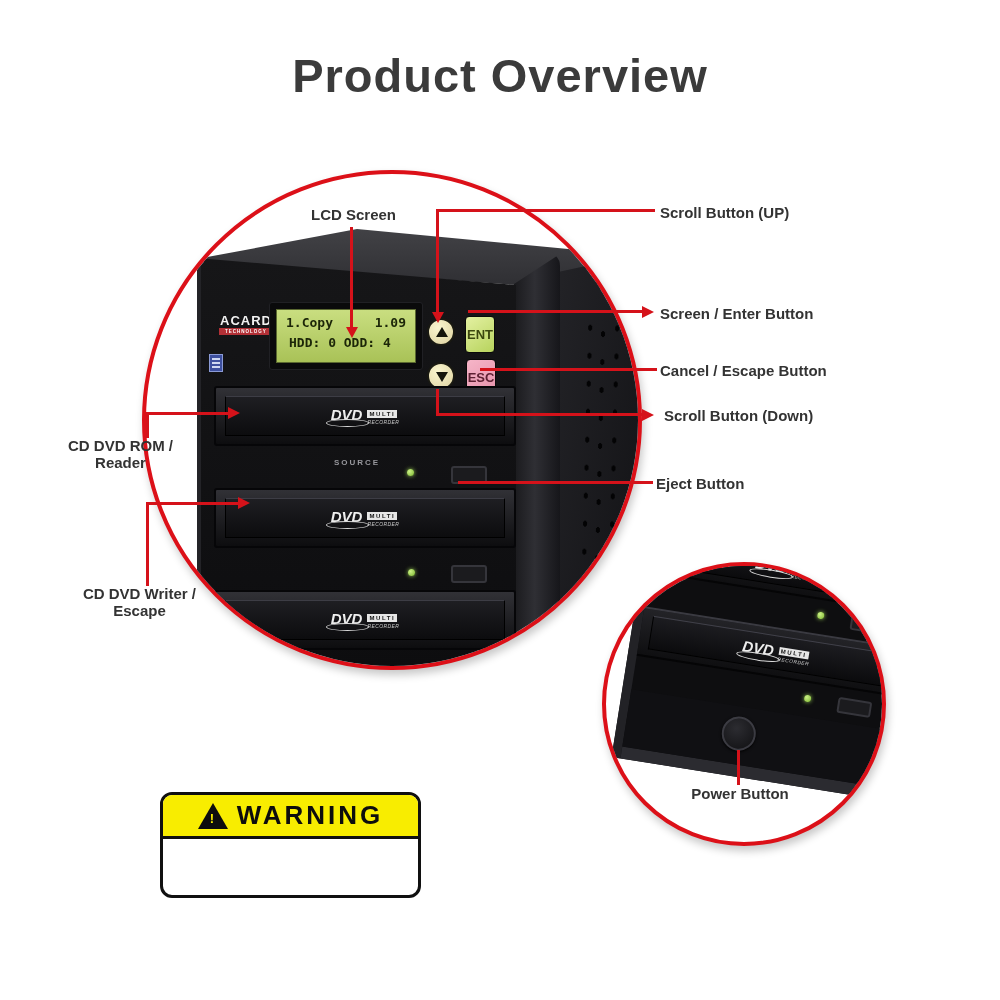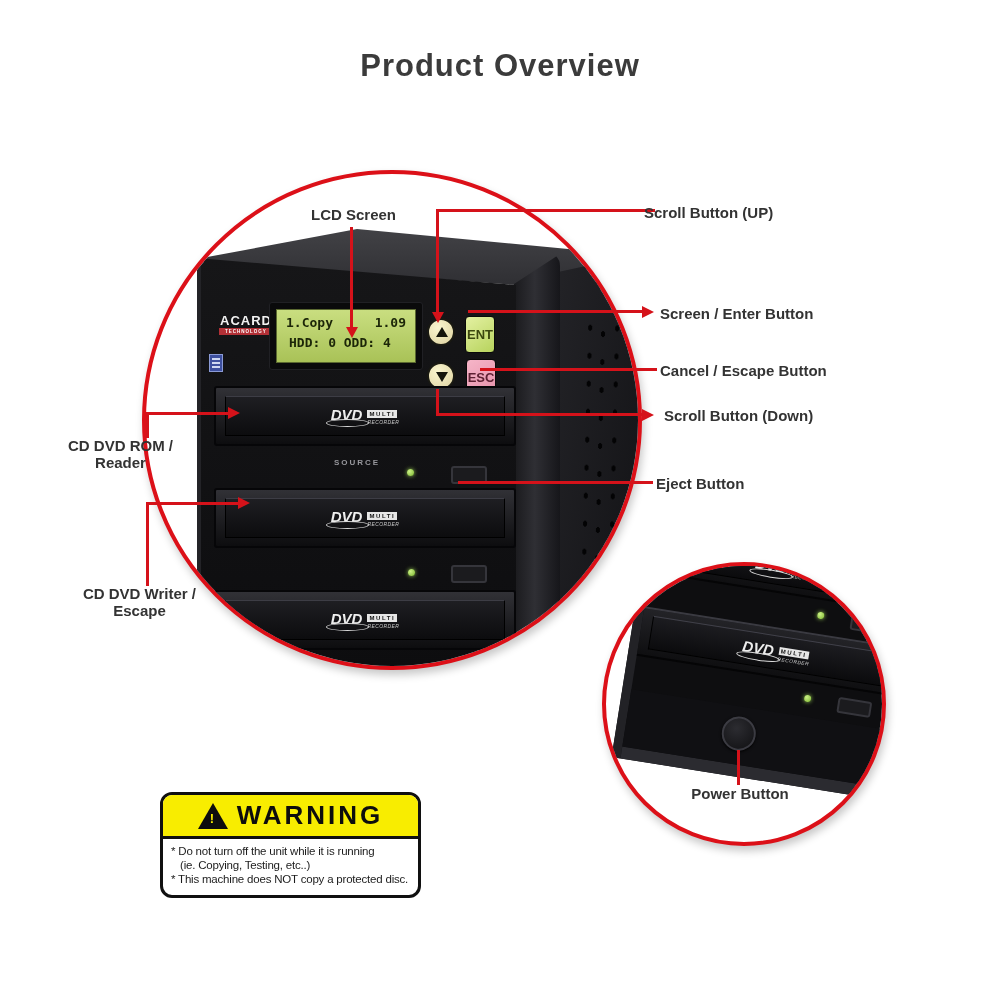--- a/index.html
+++ b/index.html
@@ -1,21 +1,21 @@
 <!DOCTYPE html>
 <html><head>
 <meta charset="utf-8">
 <style>
   html,body{margin:0;padding:0;background:#fff;}
   .canvas{position:relative;width:1000px;height:1000px;background:#fff;overflow:hidden;
           font-family:"Liberation Sans",sans-serif;}
 
   
   .title{position:absolute;left:0;top:48px;width:100%;text-align:center;
-         font-size:31px;font-weight:bold;letter-spacing:1px;color:#3b3b3b;}
+         font-size:47px;font-weight:bold;letter-spacing:1px;color:#3b3b3b;}
 
   
   .circle{position:absolute;border:4px solid #dc1018;border-radius:50%;
           box-sizing:border-box;overflow:hidden;background:#fff;
           box-shadow:2px 5px 9px rgba(0,0,0,.22);}
   .circle-main{left:142px;top:170px;width:500px;height:500px;}
   .circle-small{left:602px;top:562px;width:284px;height:284px;}
   .cc{position:absolute;left:-4px;top:-4px;}
   .cc-main{width:500px;height:500px;}
   .cc-small{width:284px;height:284px;}
@@ -286,21 +286,21 @@
     <div class="line-h" style="left:146px;top:412px;width:84px;"></div>
     <div class="arr-r" style="left:228px;top:407px;"></div>
 
     <div class="line-v" style="left:146px;top:502px;height:84px;"></div>
     <div class="line-h" style="left:146px;top:502px;width:94px;"></div>
     <div class="arr-r" style="left:238px;top:497px;"></div>
 
     <div class="line-v" style="left:737px;top:750px;height:35px;"></div>
 
     <div class="lbl" style="left:311px;top:206px;">LCD Screen</div>
-    <div class="lbl" style="left:644px;top:204px;">Scroll Button (UP)</div>
+    <div class="lbl" style="left:660px;top:204px;">Scroll Button (UP)</div>
     <div class="lbl" style="left:660px;top:305px;">Screen / Enter Button</div>
     <div class="lbl" style="left:660px;top:362px;">Cancel / Escape Button</div>
     <div class="lbl" style="left:664px;top:407px;">Scroll Button (Down)</div>
     <div class="lbl" style="left:656px;top:475px;">Eject Button</div>
     <div class="lbl lbl-c" style="left:58px;top:437px;width:125px;text-align:center;">
       <div>CD DVD ROM /</div>
       <div>Reader</div>
     </div>
     <div class="lbl lbl-c" style="left:72px;top:585px;width:135px;">
       <div>CD DVD Writer /</div>
@@ -309,20 +309,15 @@
     <div class="lbl lbl-c" style="left:684px;top:785px;width:112px;">Power Button</div>
   </div>
 
   <div class="warn">
     <div class="warn-head">
       <span class="wtri">
         <b>!</b>
       </span>
       <span class="warn-word">WARNING</span>
     </div>
-    <div class="warn-body">
-      <div>* Do not turn off the unit while it is running</div>
-      <div class="warn-ind">(ie. Copying, Testing, etc..)</div>
-      <div>* This machine does NOT copy a protected disc.</div>
-    </div>
   </div>
 
 </div>
 
 </body></html>

